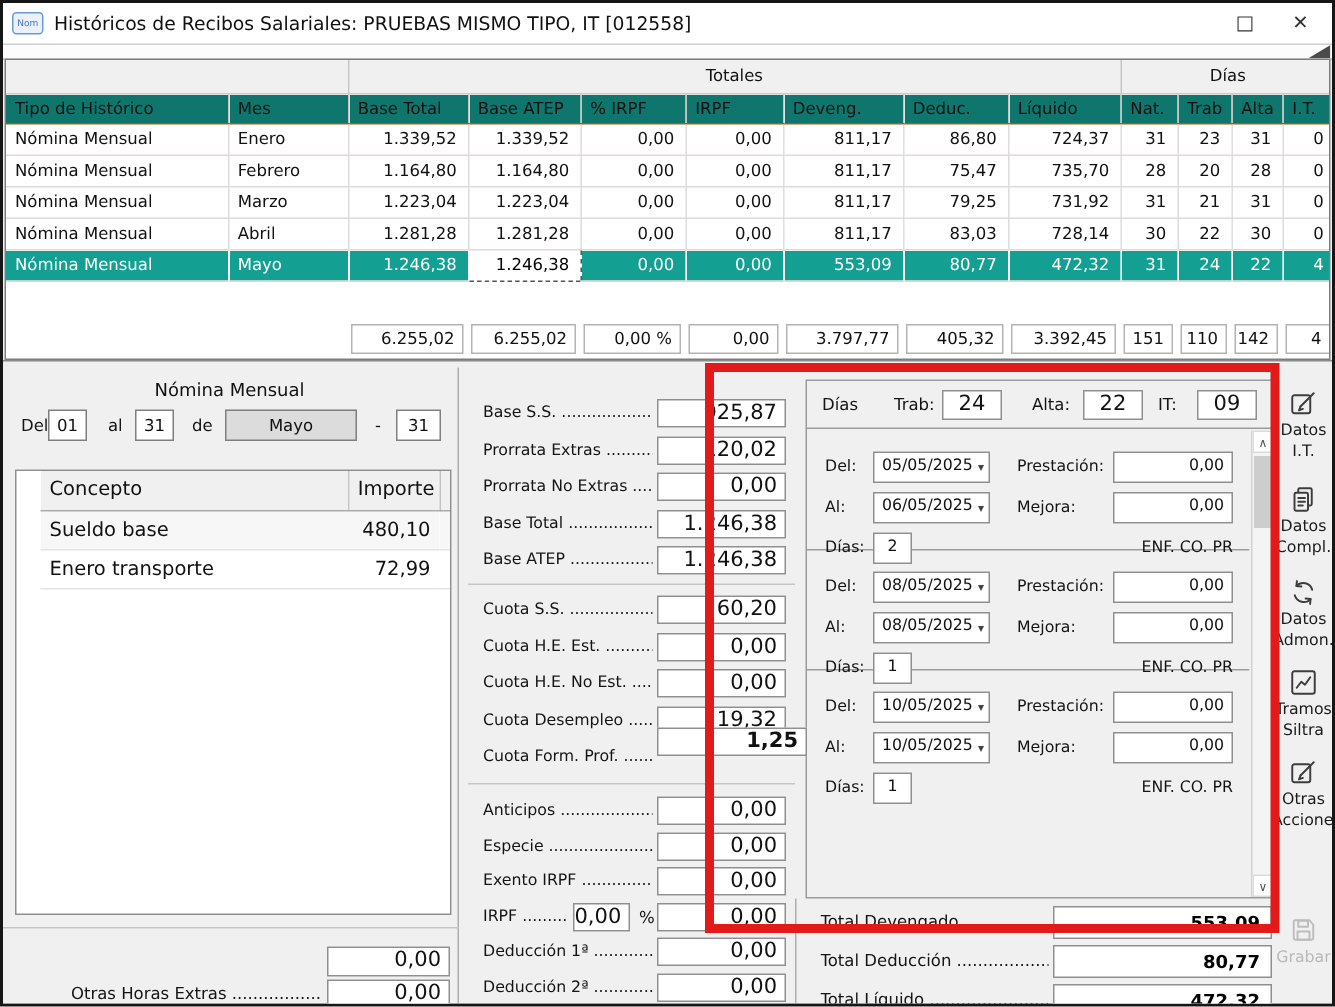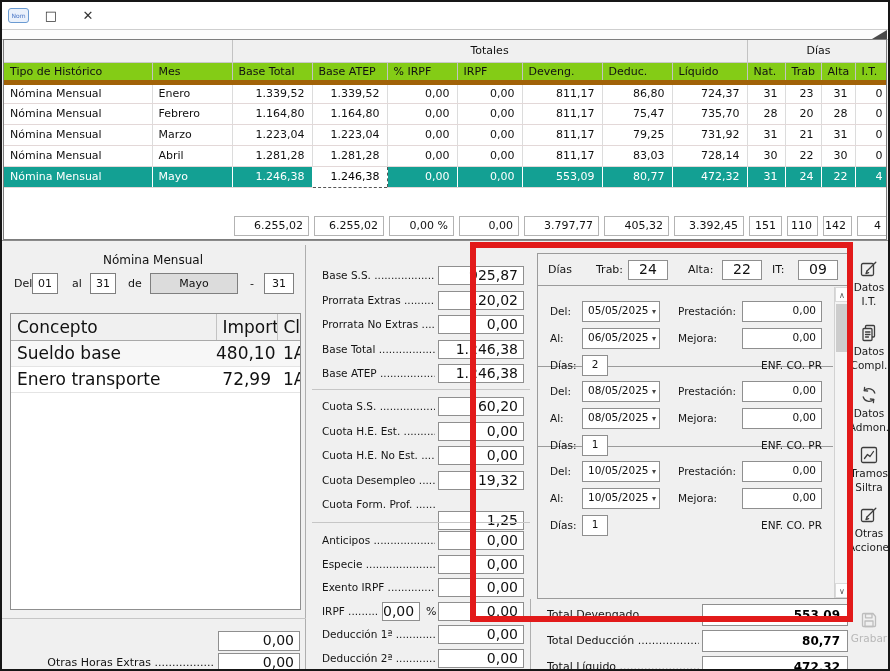--- a/index.html
+++ b/index.html
@@ -23,22 +23,22 @@
   .strip .tri { position:absolute; right:1px; top:0; width:15px; height:9px; background:#4a4a4a;
                 clip-path:polygon(100% 0, 100% 100%, 0 100%); }
 
   
   .gridwrap { position:absolute; left:1px; top:37px; width:884px; height:201px;
               background:#fff; border:1px solid #7d7d7d; overflow:hidden; }
   .hist { border-collapse:collapse; table-layout:fixed; width:886px; font-size:11px; color:#111; }
   .hist td { overflow:hidden; white-space:nowrap; }
   .hist tr.grp td { height:22px; background:#f0f0f0; border-right:1px solid #c3c3c3;
                     border-bottom:1px solid #c9c9c9; text-align:center; }
-  .hist tr.hdr td { height:20px; background:#84cc16; border-right:1px solid #c3c3c3;
-                    border-bottom:5px solid #a16207; padding-left:6px; }
+  .hist tr.hdr td { height:20px; background:#0f766e; border-right:1px solid #c3c3c3;
+                    border-bottom:1px solid #a16207; padding-left:6px; }
   .hist tr.dr td { height:21px; border-right:1px solid #dcdcdc; border-bottom:1px solid #e3d8d8;
                    padding-left:6px; background:#fff; }
   .hist td.num { text-align:right; padding-right:7px; padding-left:0; }
   .hist tr.sel td { background:var(--sel,#13a093); color:#fff; border-right-color:rgba(255,255,255,.55); }
   .hist tr.sel td.edit { background:#fff; color:#000; border:1px dashed #555; }
   #grid-totals { position:absolute; left:0; top:176px; height:22px; width:886px; }
   .tbox { position:absolute; top:0; height:20px; background:#fff; border:1px solid #b3b3b3;
           font-size:11px; line-height:18px; text-align:right; padding-right:5px; color:#111; }
 
   
@@ -54,21 +54,21 @@
   .vline { position:absolute; width:1px; background:#aeaeae; }
 
   
   .period-title { position:absolute; left:0; top:12px; width:302px; text-align:center;
                   font-size:12px; color:#111; }
   .pbox { position:absolute; height:21px; background:#fff; border:1px solid #7f7f7f;
           font-size:11px; line-height:19px; text-align:center; color:#111; }
   .pbox.month { background:#dcdcdc; }
   .ctable { position:absolute; left:8px; top:72px; width:291px; height:297px; background:#fff;
             border:1px solid #8f8f8f; overflow:hidden; }
-  .ctable table { border-collapse:collapse; table-layout:fixed; width:289px; font-size:17px; color:#111; }
+  .ctable table { border-collapse:collapse; table-layout:fixed; width:289px; font-size:13px; color:#111;margin-left:16px; }
   .ctable td { overflow:hidden; white-space:nowrap; }
   .ctable tr.chdr td { height:26px; background:#f0f0f0; border-right:1px solid #c3c3c3;
                        border-bottom:1px solid #a9a9a9; padding-left:6px; }
   .ctable tr.crow td { height:26px; border-bottom:1px solid #e4e4e4; padding-left:6px; }
   .ctable tr.crow td.num { text-align:right; padding-right:6px; padding-left:0; }
   .ctable tr.crow.alt td { background:#f7f7f7; }
 
   .xh-label { position:absolute; left:8px; width:204px; text-align:right; font-size:11px;
               color:#141414; white-space:nowrap; overflow:hidden; }
 
@@ -114,20 +114,21 @@
   .annot { position:absolute; left:468px; top:240px; width:383px; height:380px;
            border:6px solid #e21a1a; z-index:60; pointer-events:none; }
 </style>
 </head>
 <body>
 
 <div class="window">
 
   <div class="titlebar">
     <span class="appicon"><span>Nom</span></span>
+    <span class="title">Históricos de Recibos Salariales: PRUEBAS MISMO TIPO, IT [012558]</span>
     <span class="winbtn">□</span>
     <span class="winbtn">✕</span>
   </div>
 
   <div class="strip">
     <span class="tri"></span>
   </div>
 
   <div class="gridwrap">
     <table class="hist" id="hist-table">
@@ -423,21 +424,21 @@
       <div class="fld" style="left: 436px; top: 123px; width: 86px;">1.246,38</div>
       <span class="lbl alabel" style="left: 320px; top: 159px;">Cuota S.S. ...........................</span>
       <div class="fld" style="left: 436px; top: 156px; width: 86px;">60,20</div>
       <span class="lbl alabel" style="left: 320px; top: 184px;">Cuota H.E. Est. ....................</span>
       <div class="fld" style="left: 436px; top: 181px; width: 86px;">0,00</div>
       <span class="lbl alabel" style="left: 320px; top: 208px;">Cuota H.E. No Est. ..............</span>
       <div class="fld" style="left: 436px; top: 205px; width: 86px;">0,00</div>
       <span class="lbl alabel" style="left: 320px; top: 233px;">Cuota Desempleo ................</span>
       <div class="fld" style="left: 436px; top: 230px; width: 86px;">19,32</div>
       <span class="lbl alabel" style="left: 320px; top: 257px;">Cuota Form. Prof. ...............</span>
-      <div class="fld" style="left: 436px; top: 270px; width: 86px;">1,25</div>
+      <div class="fld" style="left: 436px; top: 244px; width: 100px; font-weight: bold;">1,25</div>
       <span class="lbl alabel" style="left: 320px; top: 293px;">Anticipos .............................</span>
       <div class="fld" style="left: 436px; top: 290px; width: 86px;">0,00</div>
       <span class="lbl alabel" style="left: 320px; top: 317px;">Especie ................................</span>
       <div class="fld" style="left: 436px; top: 314px; width: 86px;">0,00</div>
       <span class="lbl alabel" style="left: 320px; top: 340px;">Exento IRPF ........................</span>
       <div class="fld" style="left: 436px; top: 337px; width: 86px;">0,00</div>
       <span class="lbl alabel" style="left: 320px; top: 364px;">IRPF .........</span>
       <div class="fld" style="left: 380px; top: 361px; width: 38px;">0,00</div>
       <span class="lbl" style="left: 424px; top: 364px;">%</span>
       <div class="fld" style="left: 436px; top: 361px; width: 86px;">0,00</div>

